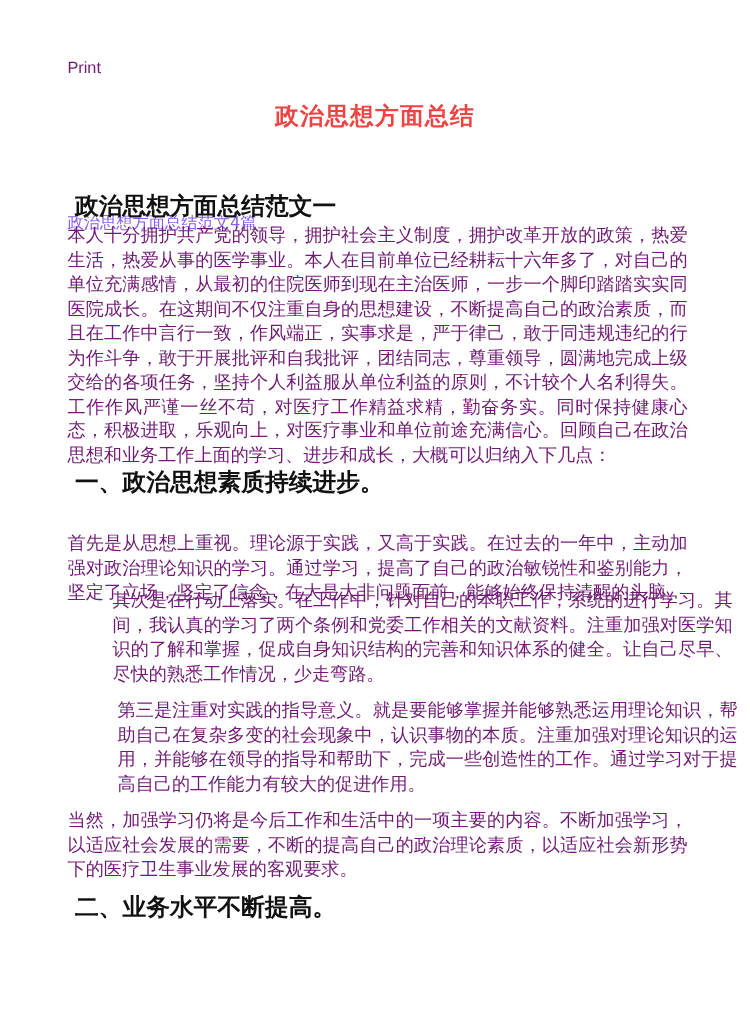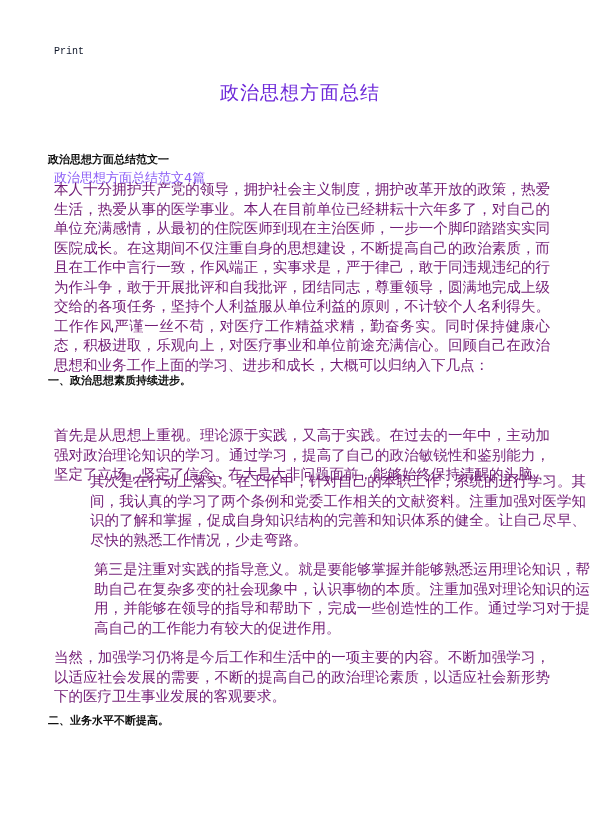--- a/index.html
+++ b/index.html
@@ -1,21 +1,21 @@
 <!DOCTYPE html>
 <html><head>
 <meta charset="utf-8">
 <style>
   html, body { margin: 0; padding: 0; background: #ffffff; }
   body { width: 600px; height: 828px; overflow: hidden; position: relative;
          font-family: "DejaVu Sans", sans-serif; color: #1a1a1a; }
-  .print { position: absolute; left: 54px; top: 46px; font-family: Liberation Mono, monospace; font-size: 10px; color: #0f172a; }
-  .title { position: absolute; left: 0; width: 600px; top: 80px; text-align: center; font-size: 19px; font-weight: normal; color: #6d28d9; letter-spacing: 1px; }
+  .print { position: absolute; left: 54px; top: 46px; font-family: Liberation Sans, sans-serif; font-size: 13px; color: #701a75; }
+  .title { position: absolute; left: 0; width: 600px; top: 80px; text-align: center; font-size: 19px; font-weight: bold; color: #ef4444; letter-spacing: 1px; }
   .subtitle { position: absolute; left: 54px; top: 122px; font-size: 13px; color: #8b5cf6; margin-top: 47px; }
-  .h { position: absolute; left: 48px; font-size: 11px; font-weight: bold; color: #111; }
+  .h { position: absolute; left: 60px; font-size: 19px; font-weight: bold; color: #111; }
   .p { position: absolute; left: 54px; width: 496px; font-size: 14.5px; line-height: 19.5px; color: #701a75; text-align: justify; }
 </style>
 </head>
 <body>
 
 <div class="print">Print</div>
 
 <div class="title">政治思想方面总结</div>
 
 <div class="subtitle">政治思想方面总结范文4篇</div>

